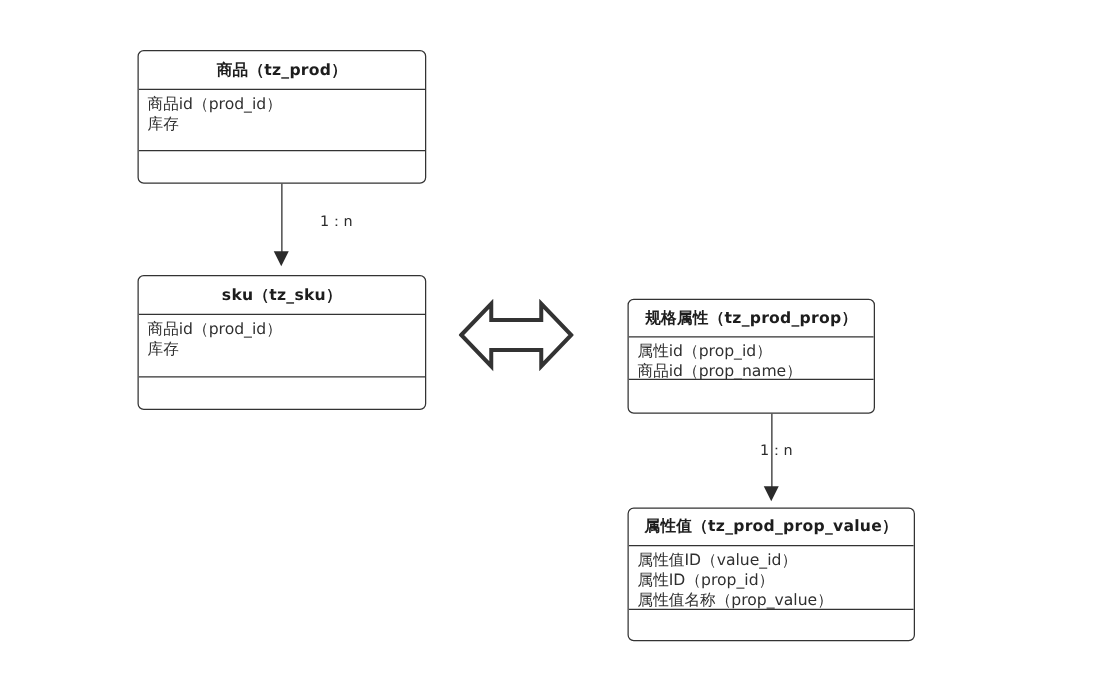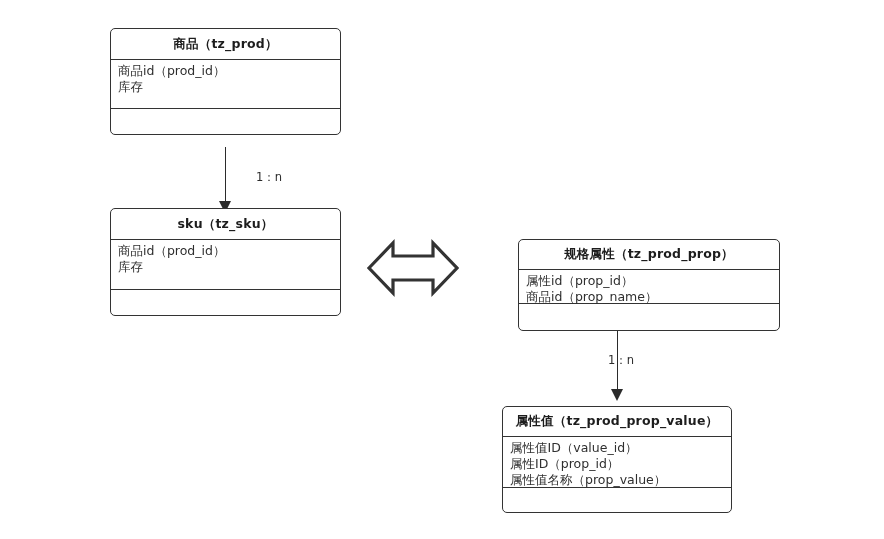--- a/index.html
+++ b/index.html
@@ -58,31 +58,31 @@
     line-height: 16px;
     color: #2f2f2f;
     white-space: nowrap;
   }
   .entity-footer {
     box-sizing: border-box;
     width: 100%;
   }
 
   
-  #entity-tz-prod       { left: 110px; top: 28px;  width: 231px; height: 107px; }
+  #entity-tz-prod       { left: 110px; top: 40px;  width: 231px; height: 107px; }
   #entity-tz-prod .entity-title  { height: 31px; }
   #entity-tz-prod .entity-attrs  { height: 49px; }
   #entity-tz-prod .entity-footer { height: 24px; }
 
-  #entity-tz-sku        { left: 110px; top: 208px; width: 231px; height: 108px; }
+  #entity-tz-sku        { left: 110px; top: 220px; width: 231px; height: 108px; }
   #entity-tz-sku .entity-title   { height: 31px; }
   #entity-tz-sku .entity-attrs   { height: 50px; }
   #entity-tz-sku .entity-footer  { height: 24px; }
 
-  #entity-tz-prod-prop  { left: 502px; top: 239px; width: 262px; height: 92px; margin-left: 16px; }
+  #entity-tz-prod-prop  { left: 502px; top: 239px; width: 198px; height: 92px; }
   #entity-tz-prod-prop .entity-title  { height: 30px; }
   #entity-tz-prod-prop .entity-attrs  { height: 34px; }
   #entity-tz-prod-prop .entity-footer { height: 25px; }
 
   #entity-tz-prod-prop-value { left: 502px; top: 406px; width: 230px; height: 107px; }
   #entity-tz-prod-prop-value .entity-title  { height: 30px; }
   #entity-tz-prod-prop-value .entity-attrs  { height: 51px; }
   #entity-tz-prod-prop-value .entity-footer { height: 23px; }
 
   

